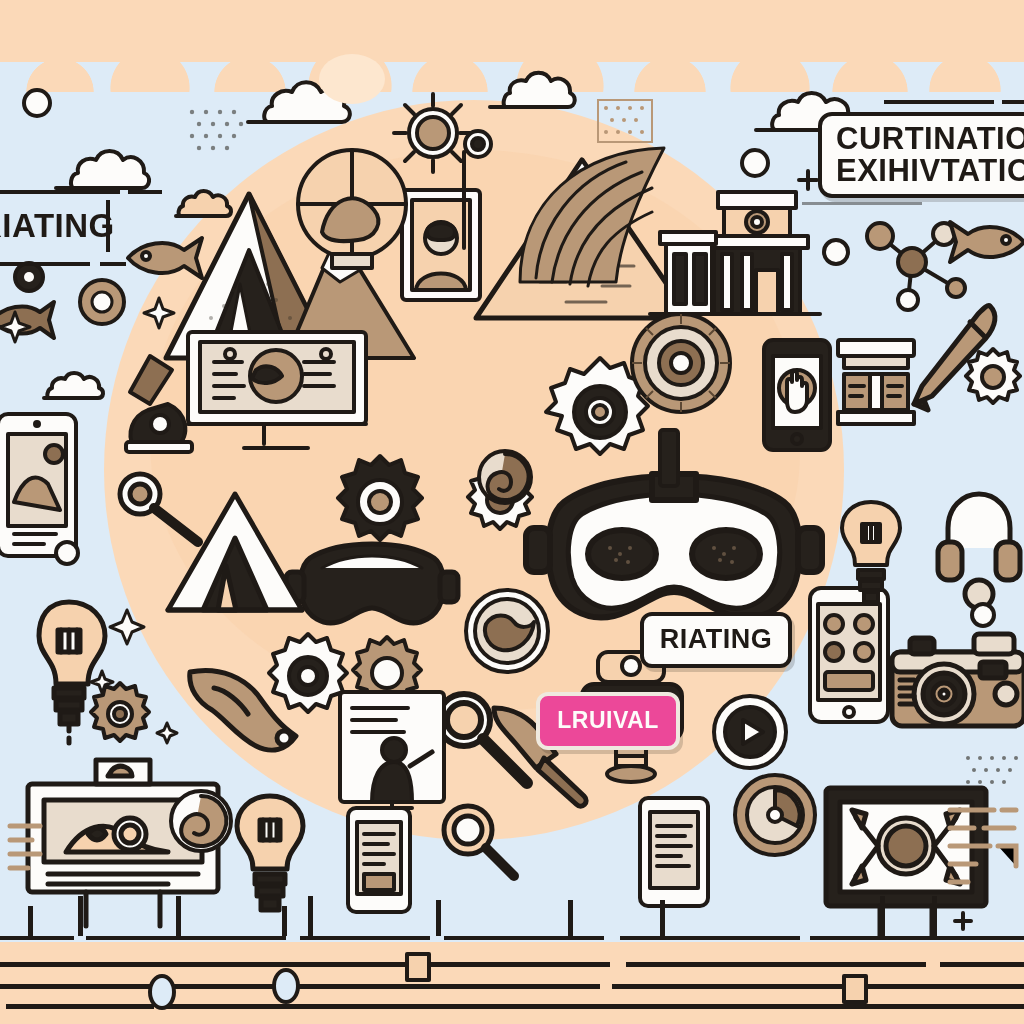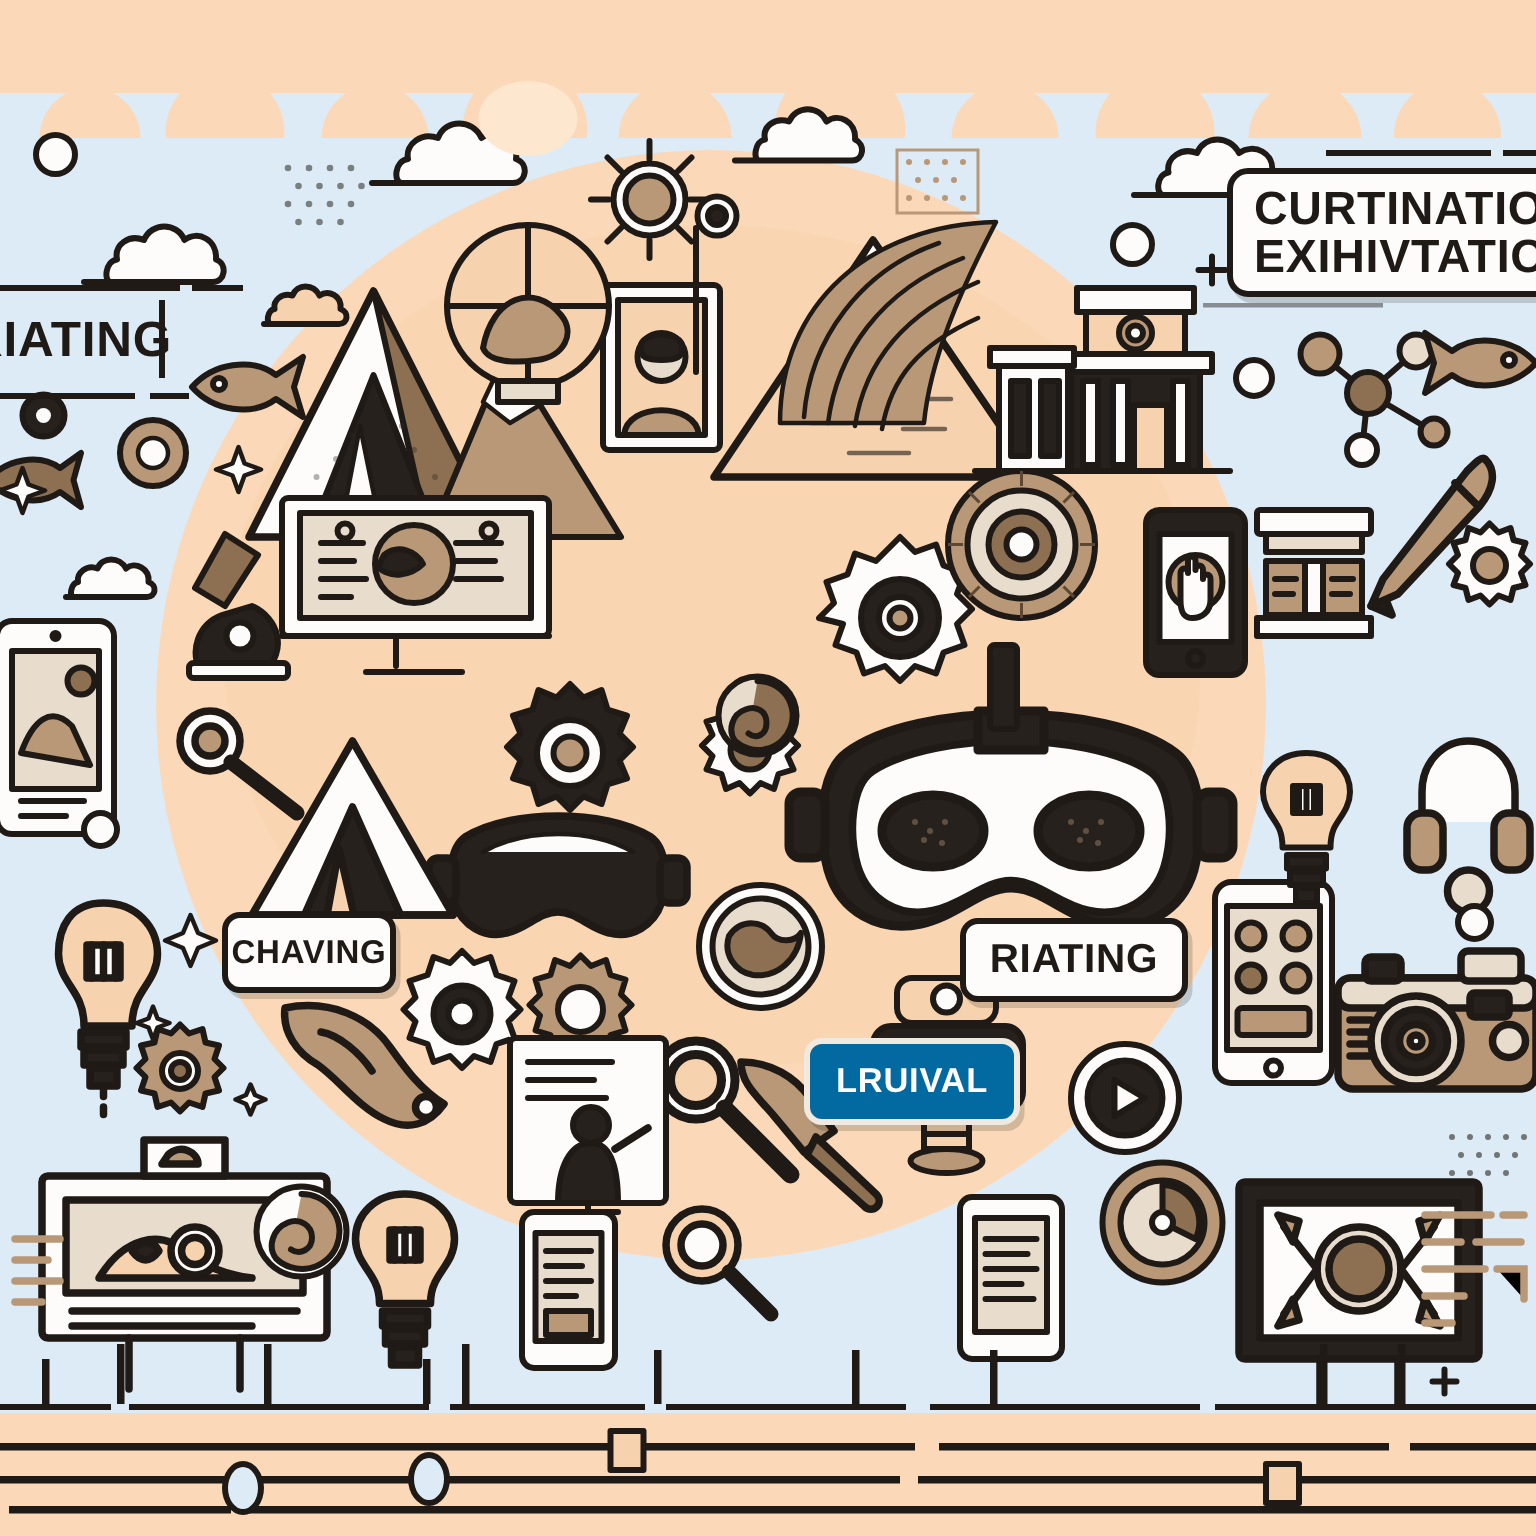--- a/index.html
+++ b/index.html
@@ -93,21 +93,21 @@
   #plate-chaving{
     left:148px;top:608px;width:108px;height:46px;
   }
   #plate-chaving span{font-size:22px;}
   #plate-change{
     left:640px;top:612px;width:144px;height:48px;
   }
   #plate-change span{font-size:27px;}
   #plate-lruival{
     left:536px;top:692px;width:136px;height:50px;
-    background:#0369a1;border-color:#efe9df;
+    background:#ec4899;border-color:#efe9df;
   }
   #plate-lruival span{font-size:23px;color:#fdfcfa;}
 
   
   .rule{position:absolute;background:#1f1a16;}
   
   .tl{position:absolute;background:#1f1a16;}
   .tl-node{
     position:absolute;border:4px solid #1f1a16;background:#ddebf7;
   }
@@ -918,23 +918,20 @@
 
   <div class="plate" id="plate-curation">
     <span>CURTINATION</span>
     <span>EXIHIVTATION</span>
   </div>
 
   <div class="plate" id="plate-riating">
     <span>RIATING</span>
   </div>
 
-  <div class="plate" id="plate-chaving">
-    <span>CHAVING</span>
-  </div>
 
   <div class="plate" id="plate-change">
     <span>RIATING</span>
   </div>
 
   <div class="plate" id="plate-lruival">
     <span>LRUIVAL</span>
   </div>
 
   <div class="tl" style="left:0;top:962px;width:610px;height:5px;"></div>

